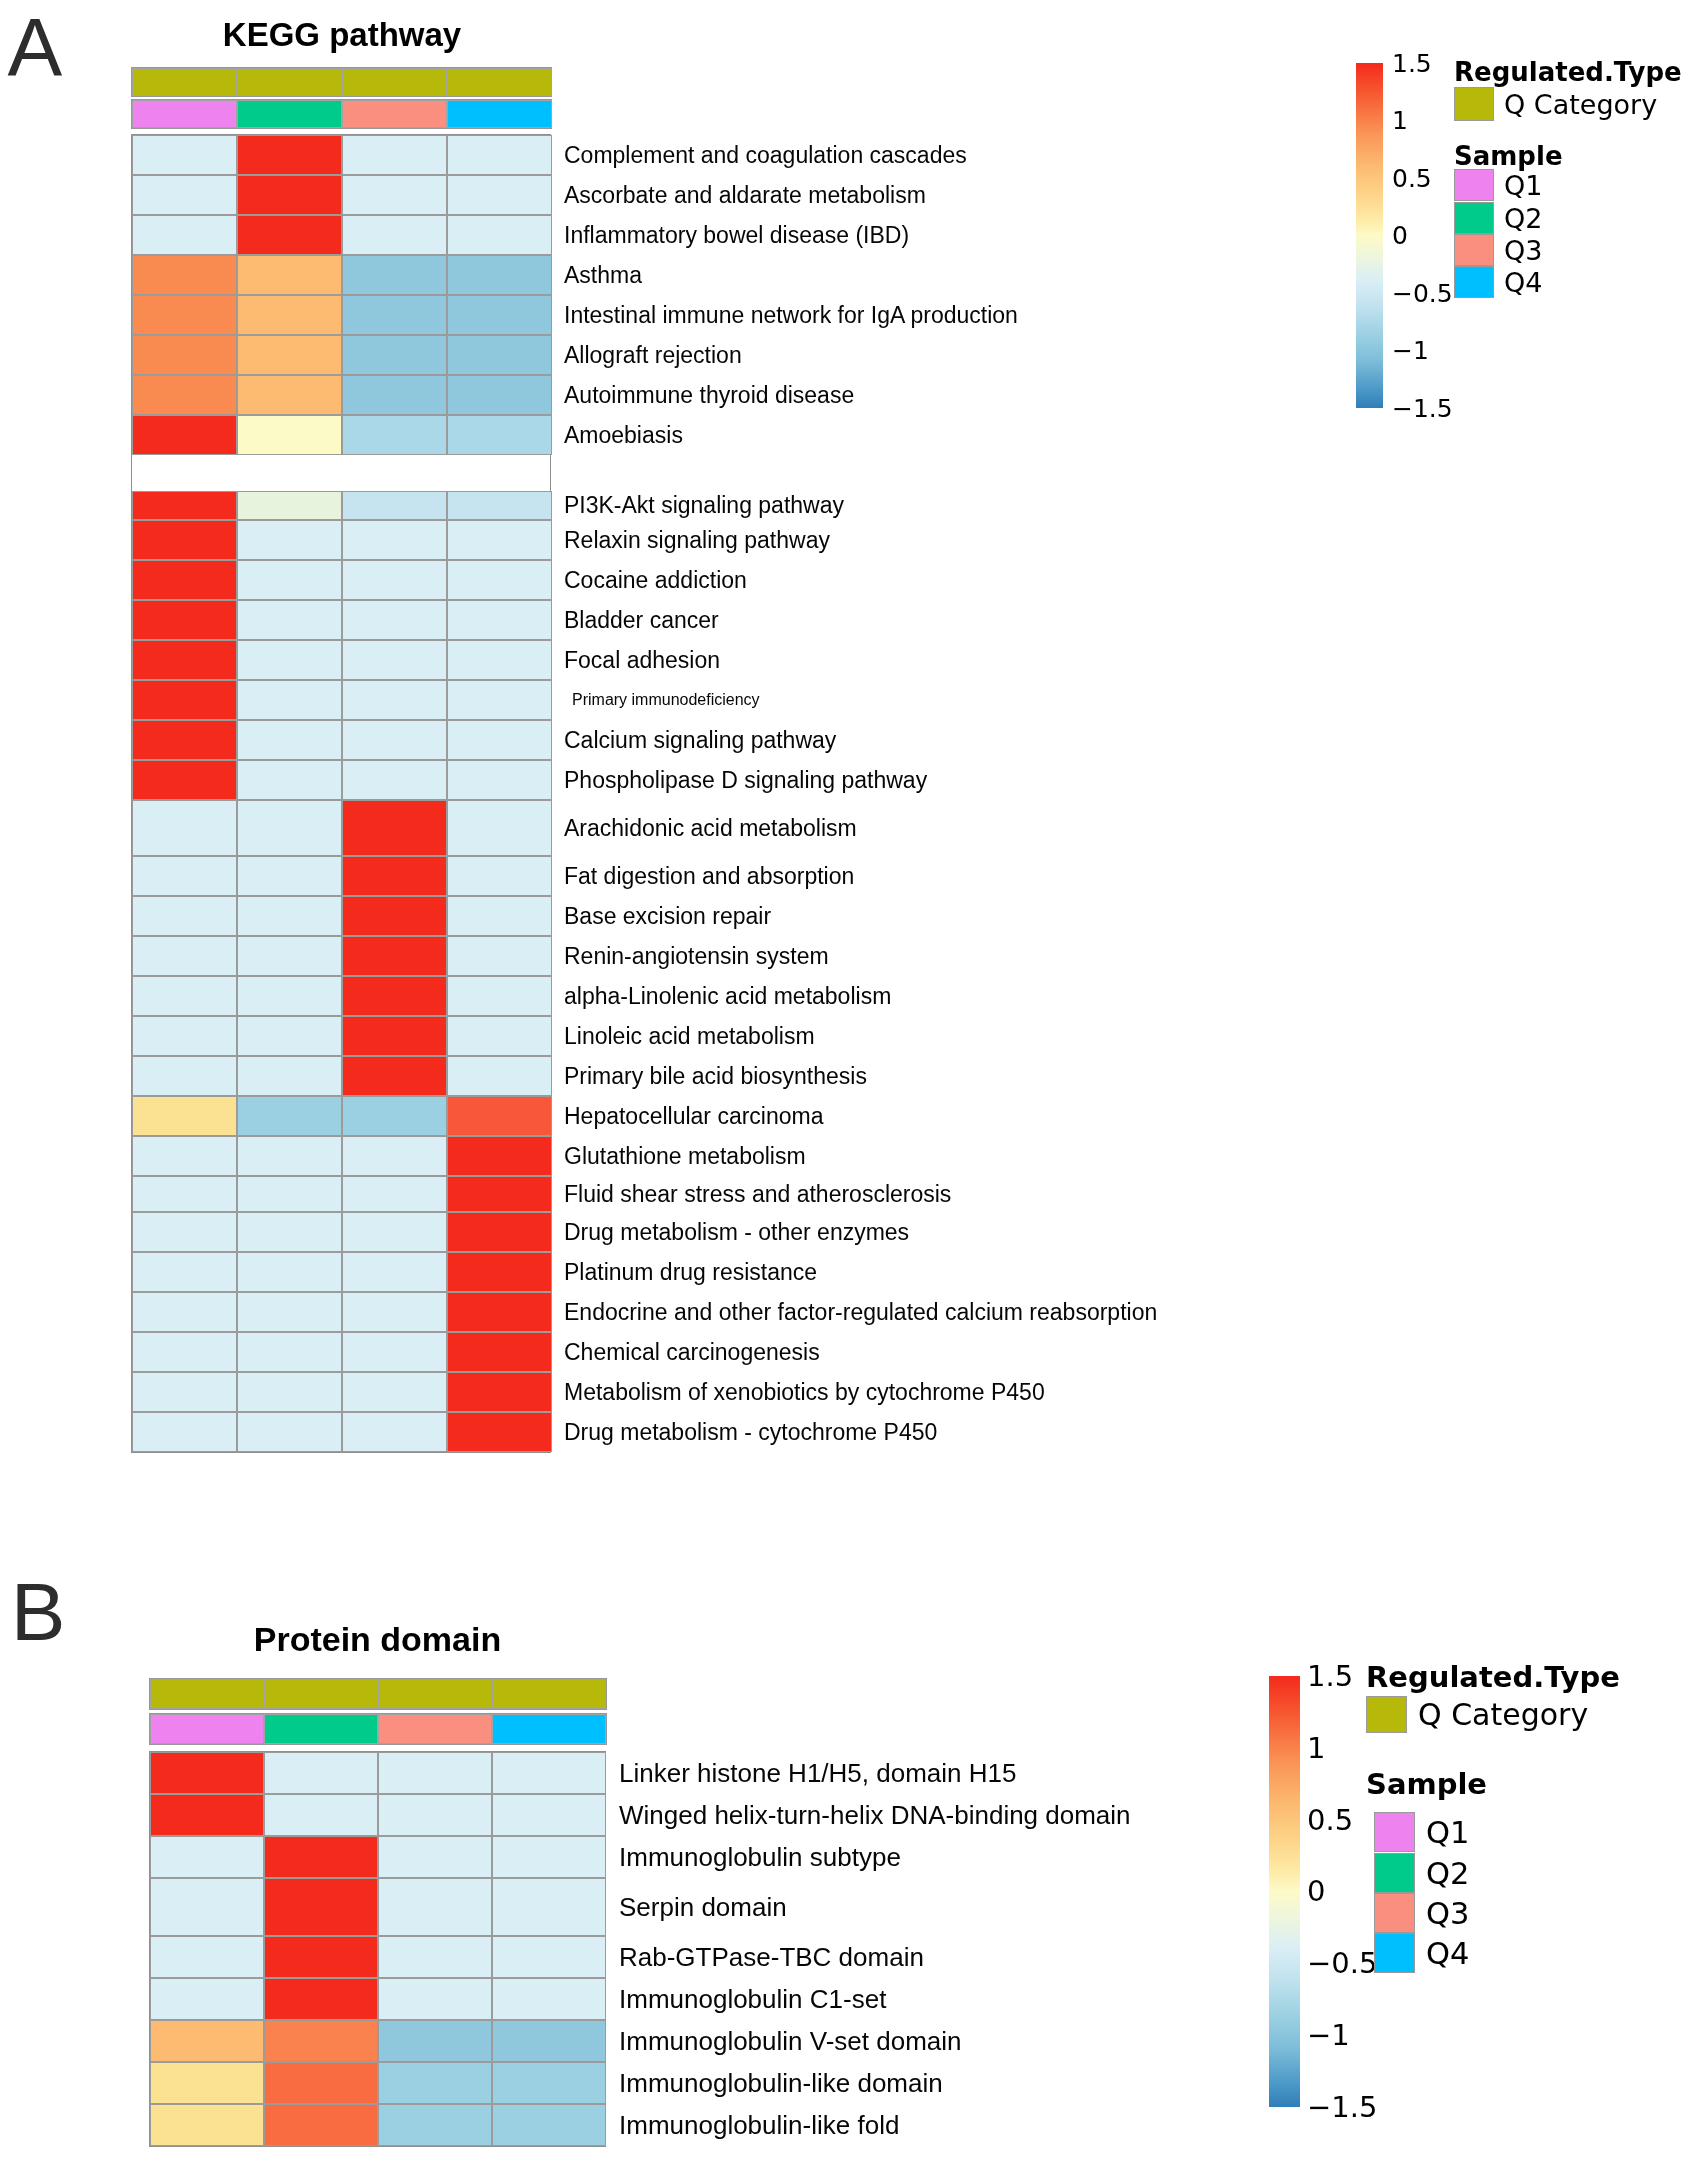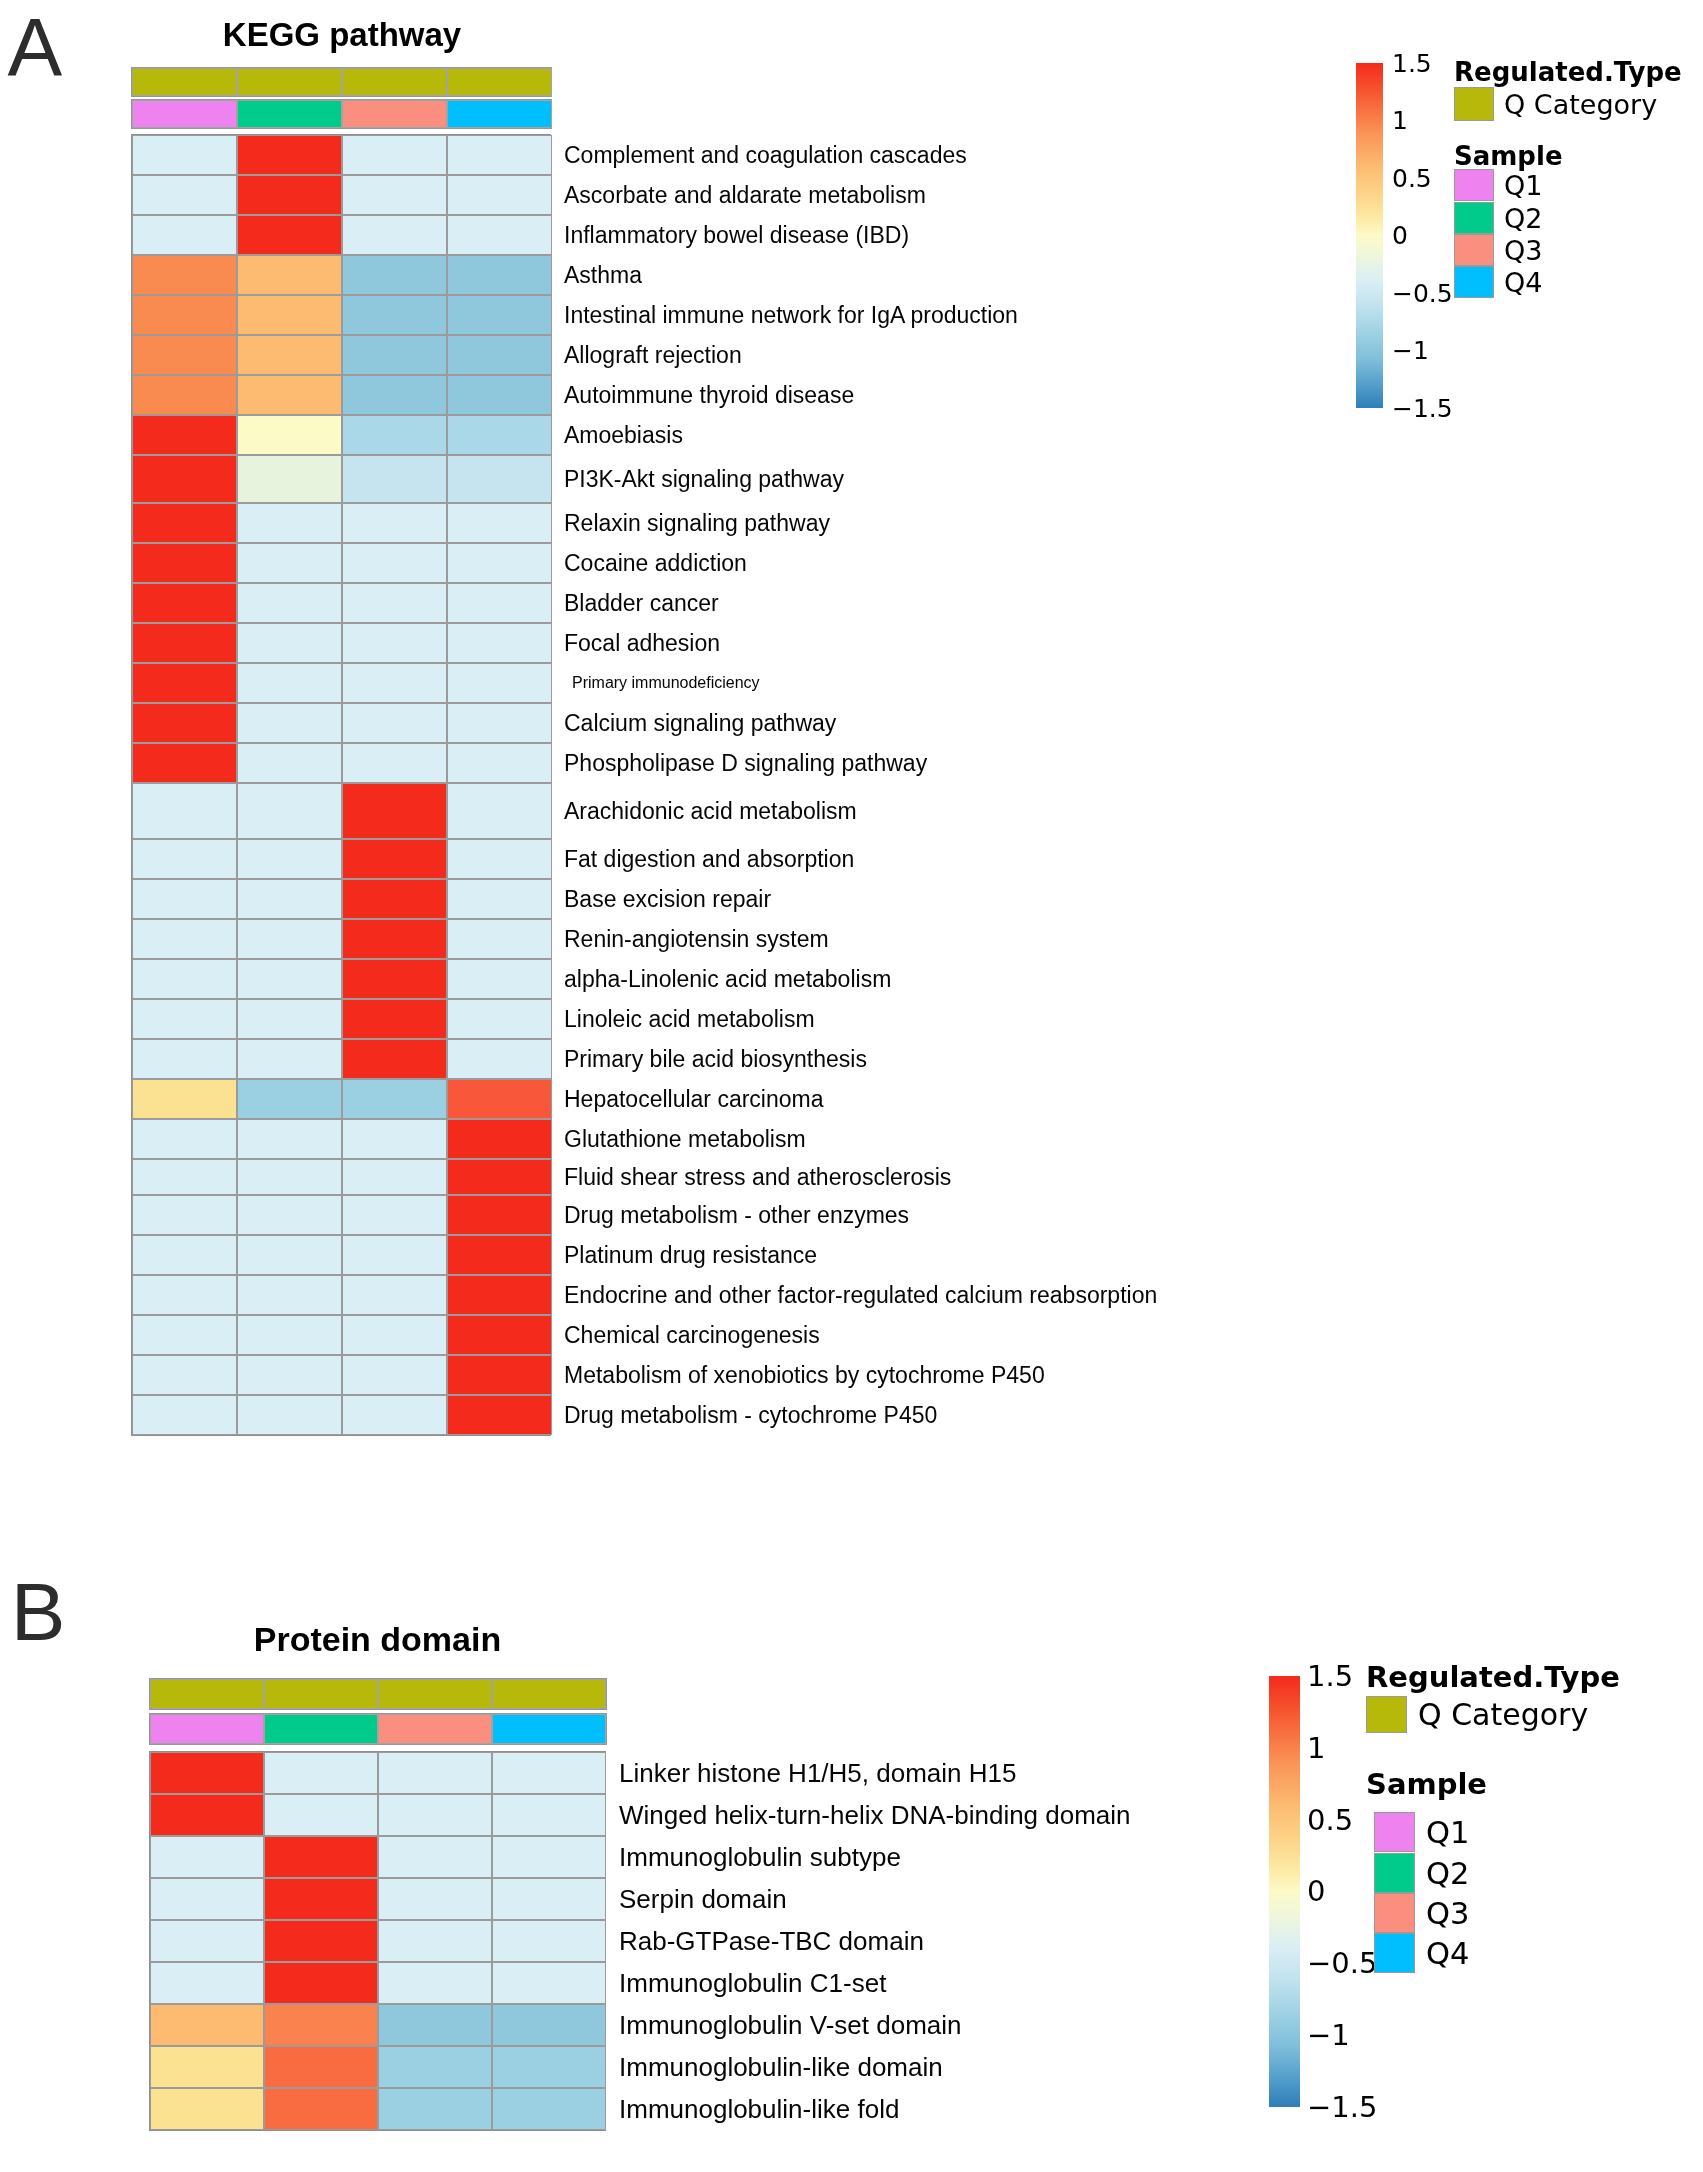--- a/index.html
+++ b/index.html
@@ -113,21 +113,21 @@
           <div class="hm-cell" style="width: 105px; background: rgb(143, 200, 221);"></div>
           <div class="hm-label" style="left: 432px; font-size: 23px;">Autoimmune thyroid disease</div>
         </div>
         <div class="hm-row" style="height: 40px;">
           <div class="hm-cell" style="width: 105px; background: rgb(244, 42, 29);"></div>
           <div class="hm-cell" style="width: 105px; background: rgb(252, 250, 198);"></div>
           <div class="hm-cell" style="width: 105px; background: rgb(170, 216, 232);"></div>
           <div class="hm-cell" style="width: 105px; background: rgb(170, 216, 232);"></div>
           <div class="hm-label" style="left: 432px; font-size: 23px;">Amoebiasis</div>
         </div>
-        <div class="hm-row" style="height: 48px;">
+        <div class="hm-row" style="height: 29px; margin-top: 36px;">
           <div class="hm-cell" style="width: 105px; background: rgb(244, 42, 29);"></div>
           <div class="hm-cell" style="width: 105px; background: rgb(231, 243, 221);"></div>
           <div class="hm-cell" style="width: 105px; background: rgb(197, 228, 239);"></div>
           <div class="hm-cell" style="width: 105px; background: rgb(197, 228, 239);"></div>
           <div class="hm-label" style="left: 432px; font-size: 23px;">PI3K-Akt signaling pathway</div>
         </div>
         <div class="hm-row" style="height: 40px;">
           <div class="hm-cell" style="width: 105px; background: rgb(244, 42, 29);"></div>
           <div class="hm-cell" style="width: 105px; background: rgb(217, 238, 245);"></div>
           <div class="hm-cell" style="width: 105px; background: rgb(217, 238, 245);"></div>
@@ -344,21 +344,21 @@
           <div class="hm-cell" style="width: 114px; background: rgb(217, 238, 245);"></div>
           <div class="hm-label" style="left: 469px; font-size: 26px;">Winged helix-turn-helix DNA-binding domain</div>
         </div>
         <div class="hm-row" style="height: 42px;">
           <div class="hm-cell" style="width: 114px; background: rgb(217, 238, 245);"></div>
           <div class="hm-cell" style="width: 114px; background: rgb(244, 42, 29);"></div>
           <div class="hm-cell" style="width: 114px; background: rgb(217, 238, 245);"></div>
           <div class="hm-cell" style="width: 114px; background: rgb(217, 238, 245);"></div>
           <div class="hm-label" style="left: 469px; font-size: 26px;">Immunoglobulin subtype</div>
         </div>
-        <div class="hm-row" style="height: 42px;">
+        <div class="hm-row" style="height: 58px;">
           <div class="hm-cell" style="width: 114px; background: rgb(217, 238, 245);"></div>
           <div class="hm-cell" style="width: 114px; background: rgb(244, 42, 29);"></div>
           <div class="hm-cell" style="width: 114px; background: rgb(217, 238, 245);"></div>
           <div class="hm-cell" style="width: 114px; background: rgb(217, 238, 245);"></div>
           <div class="hm-label" style="left: 469px; font-size: 26px;">Serpin domain</div>
         </div>
         <div class="hm-row" style="height: 42px;">
           <div class="hm-cell" style="width: 114px; background: rgb(217, 238, 245);"></div>
           <div class="hm-cell" style="width: 114px; background: rgb(244, 42, 29);"></div>
           <div class="hm-cell" style="width: 114px; background: rgb(217, 238, 245);"></div>

